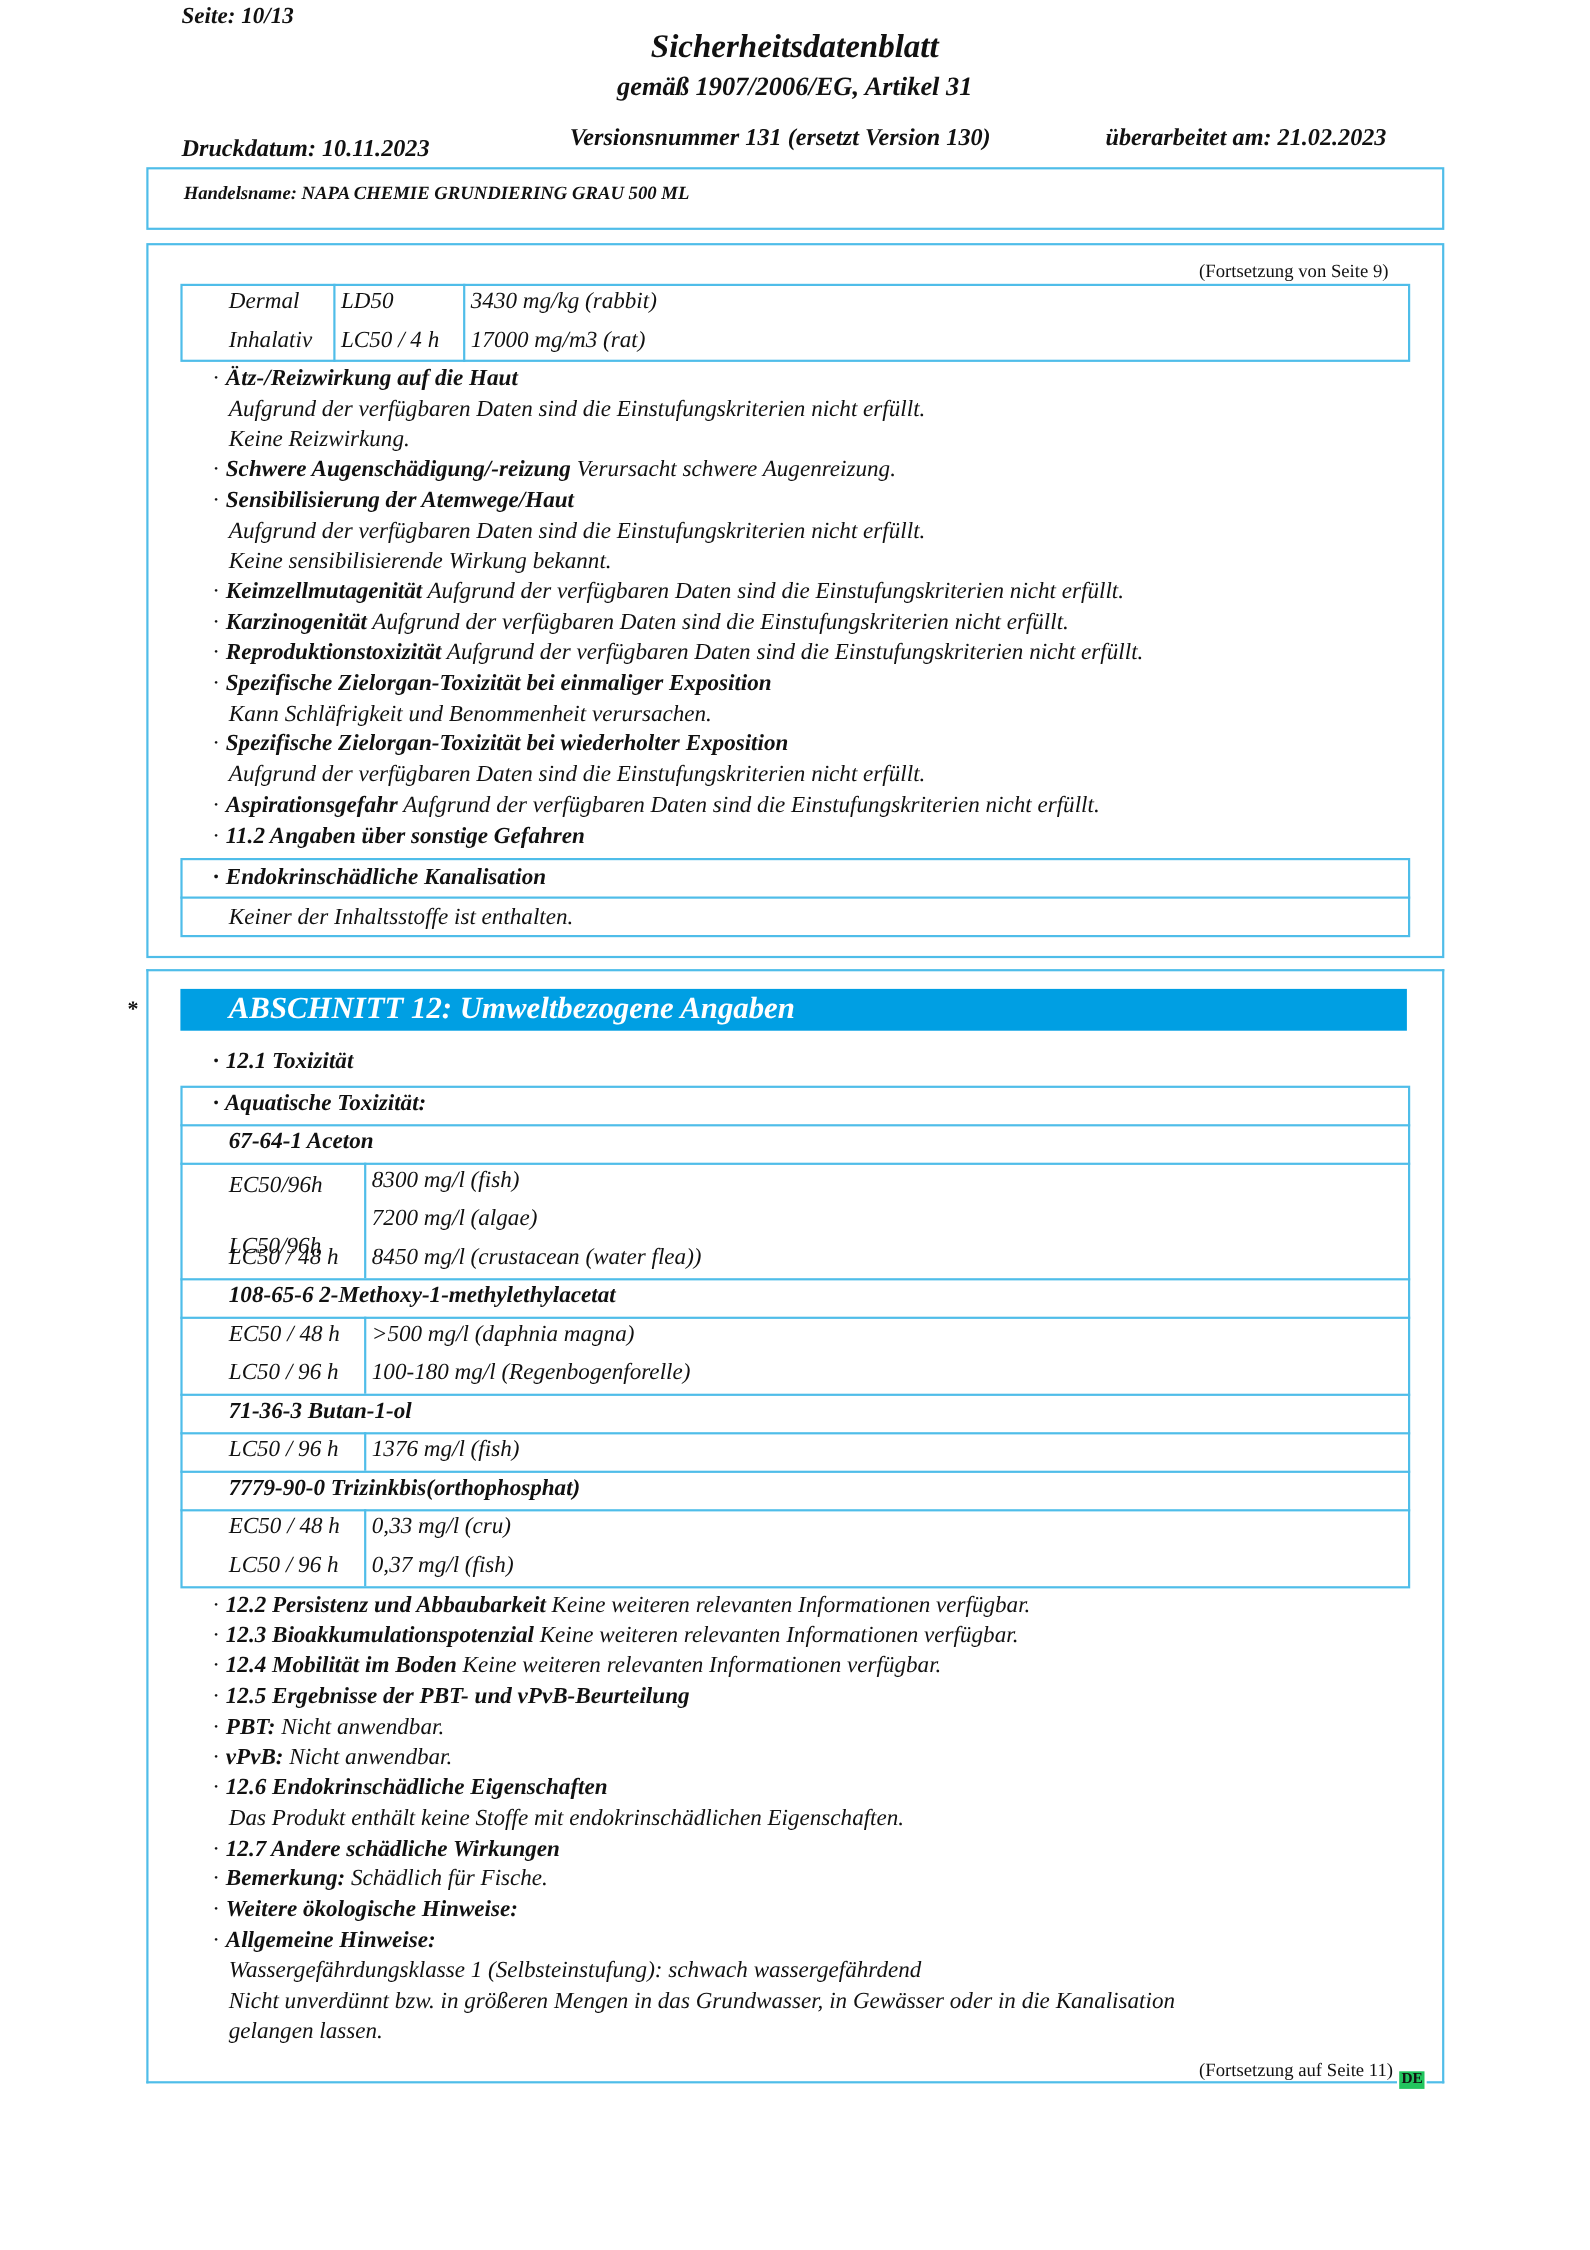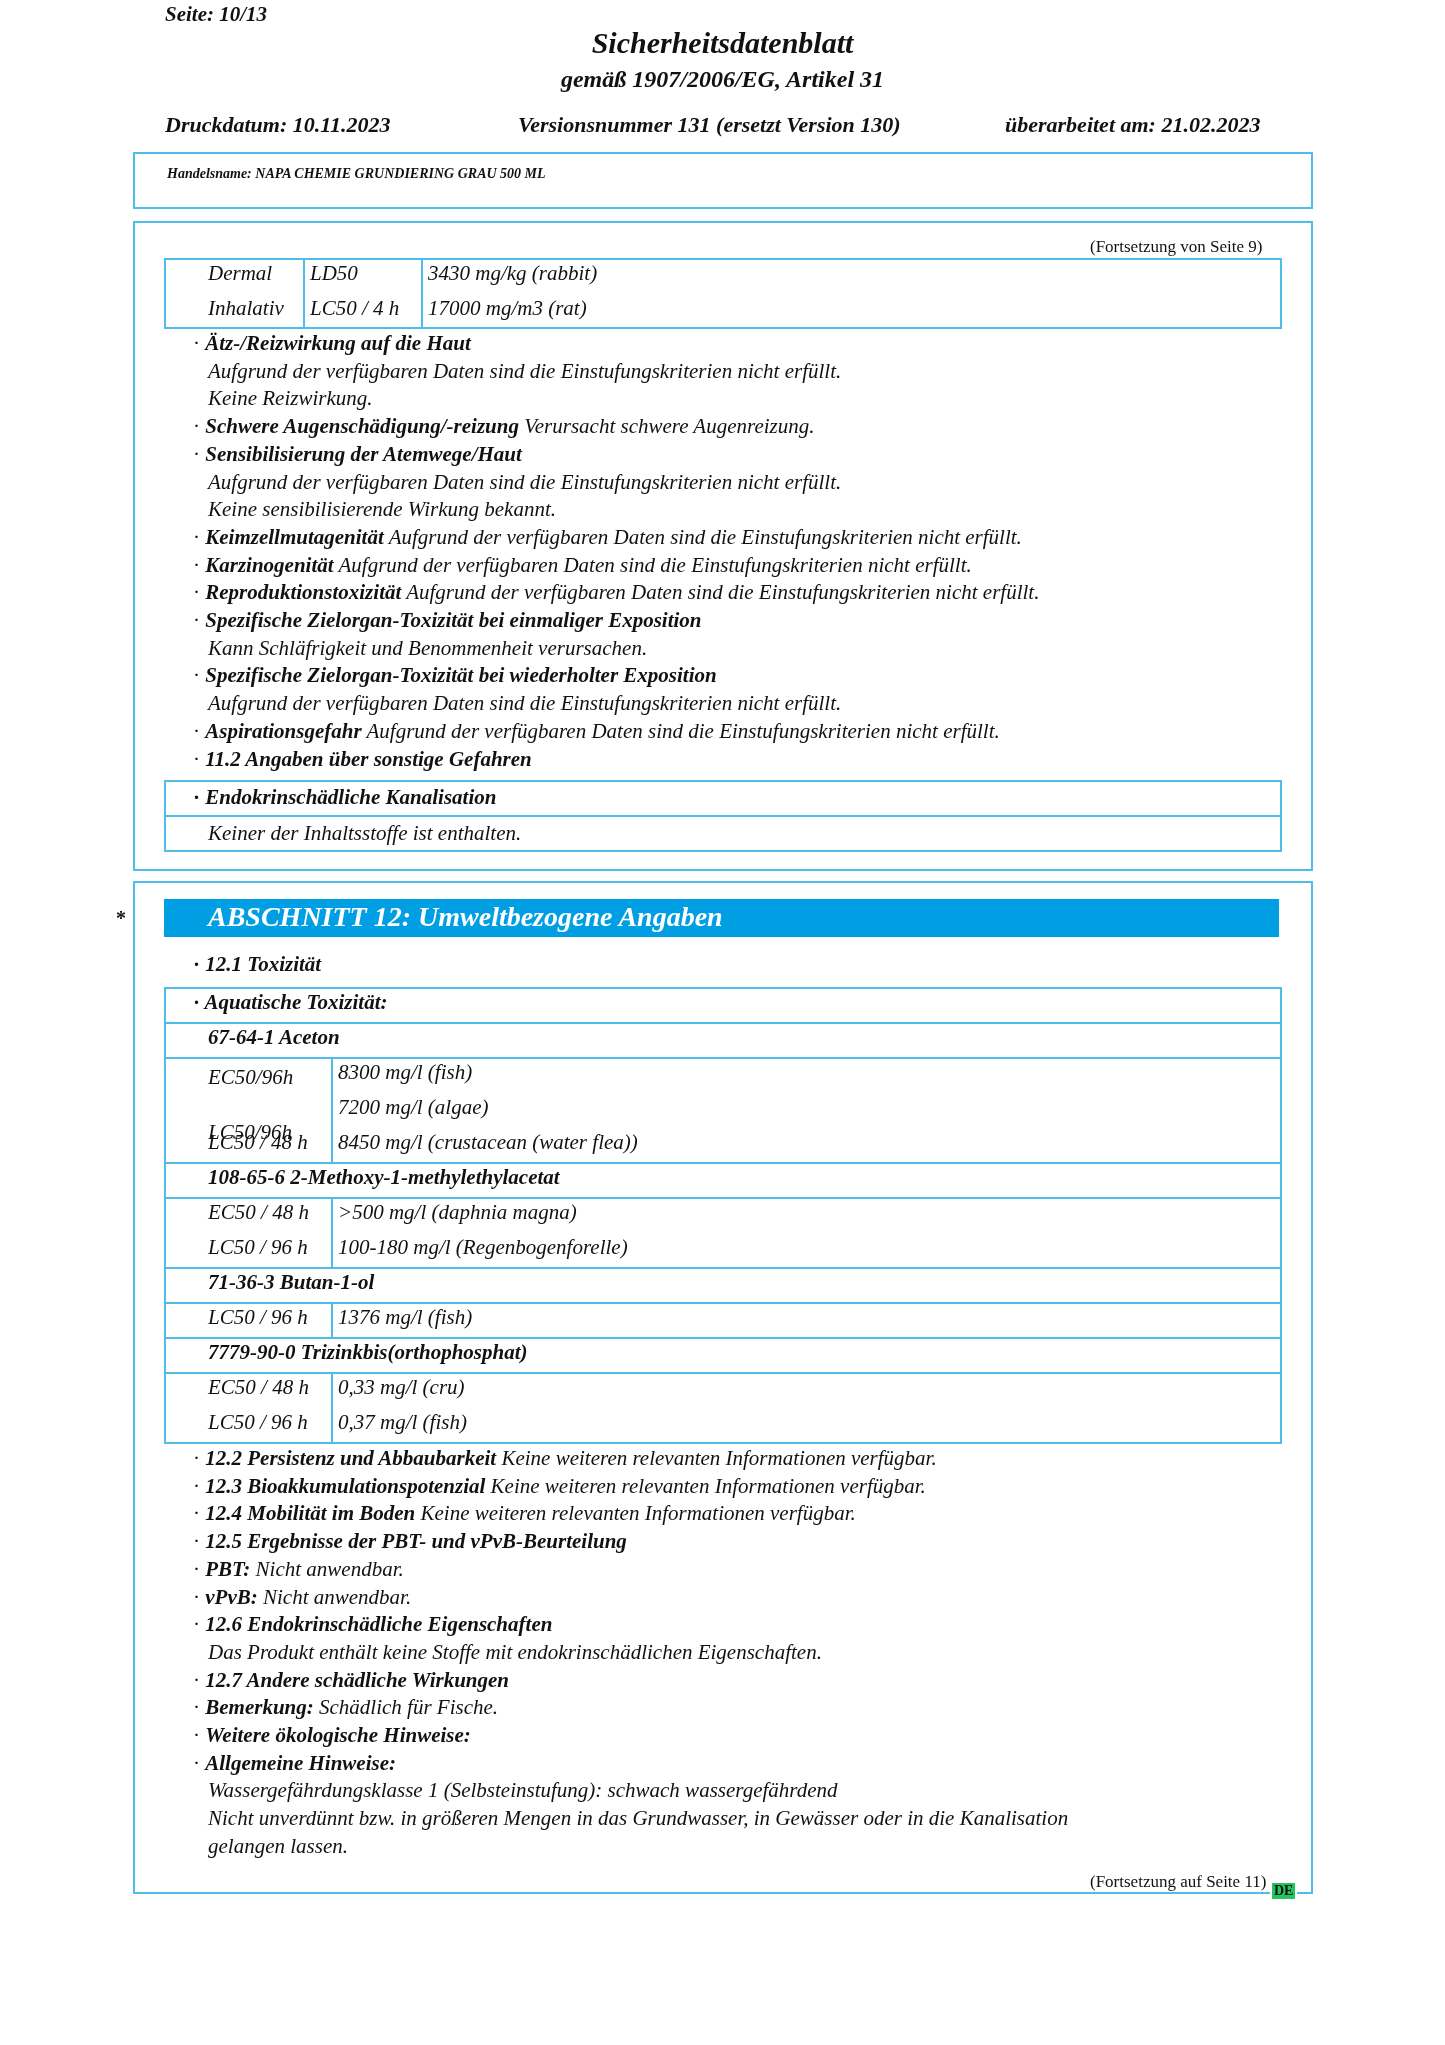--- a/index.html
+++ b/index.html
@@ -21,26 +21,26 @@
   .secbar { position:absolute; left:164px; top:899px; width:1115px; height:38px; background:#009fe3; }
   .sectitle { position:absolute; left:208px; top:901px; font-size:28px; font-style:italic; font-weight:bold; color:#fff; white-space:nowrap; }
   .note { font-size:17px; font-style:normal; position:absolute; white-space:nowrap; }
 </style>
 </head>
 <body>
 
 <div class="abs pg">Seite: 10/13</div>
 <div class="abs title t1">Sicherheitsdatenblatt</div>
 <div class="abs title t2">gemäß 1907/2006/EG, Artikel 31</div>
-<div class="abs meta" style="left:165px;">Druckdatum: 10.11.2023</div>
+<div class="abs meta" style="left:165px;margin-top:10px;">Druckdatum: 10.11.2023</div>
 <div class="abs meta" style="left:518px;">Versionsnummer 131 (ersetzt Version 130)</div>
 <div class="abs meta" style="left:1005px;">überarbeitet am: 21.02.2023</div>
 
 <div class="box" style="left:133px; top:152px; width:1180px; height:57px;">
-  <div class="abs" style="left:32px; top:12px; font-size:14px; font-style:italic; font-weight:bold;text-align:center;">Handelsname: NAPA CHEMIE GRUNDIERING GRAU 500 ML</div>
+  <div class="abs" style="left:32px; top:12px; font-size:17px; font-style:italic; font-weight:bold;text-align:center;">Handelsname: NAPA CHEMIE GRUNDIERING GRAU 500 ML</div>
 </div>
 
 <div class="box" style="left:133px; top:221px; width:1180px; height:650px;"></div>
 <div class="note" style="left:1090px; top:237px;">(Fortsetzung von Seite 9)</div>
 
 <div class="box" style="left:164px; top:258px; width:1118px; height:71px;"></div>
 <div class="vline" style="left:303px; top:258px; height:71px;"></div>
 <div class="vline" style="left:421px; top:258px; height:71px;"></div>
 <div id="acute-rows">
     <div class="row" style="left:208px;top:261px">Dermal</div>

